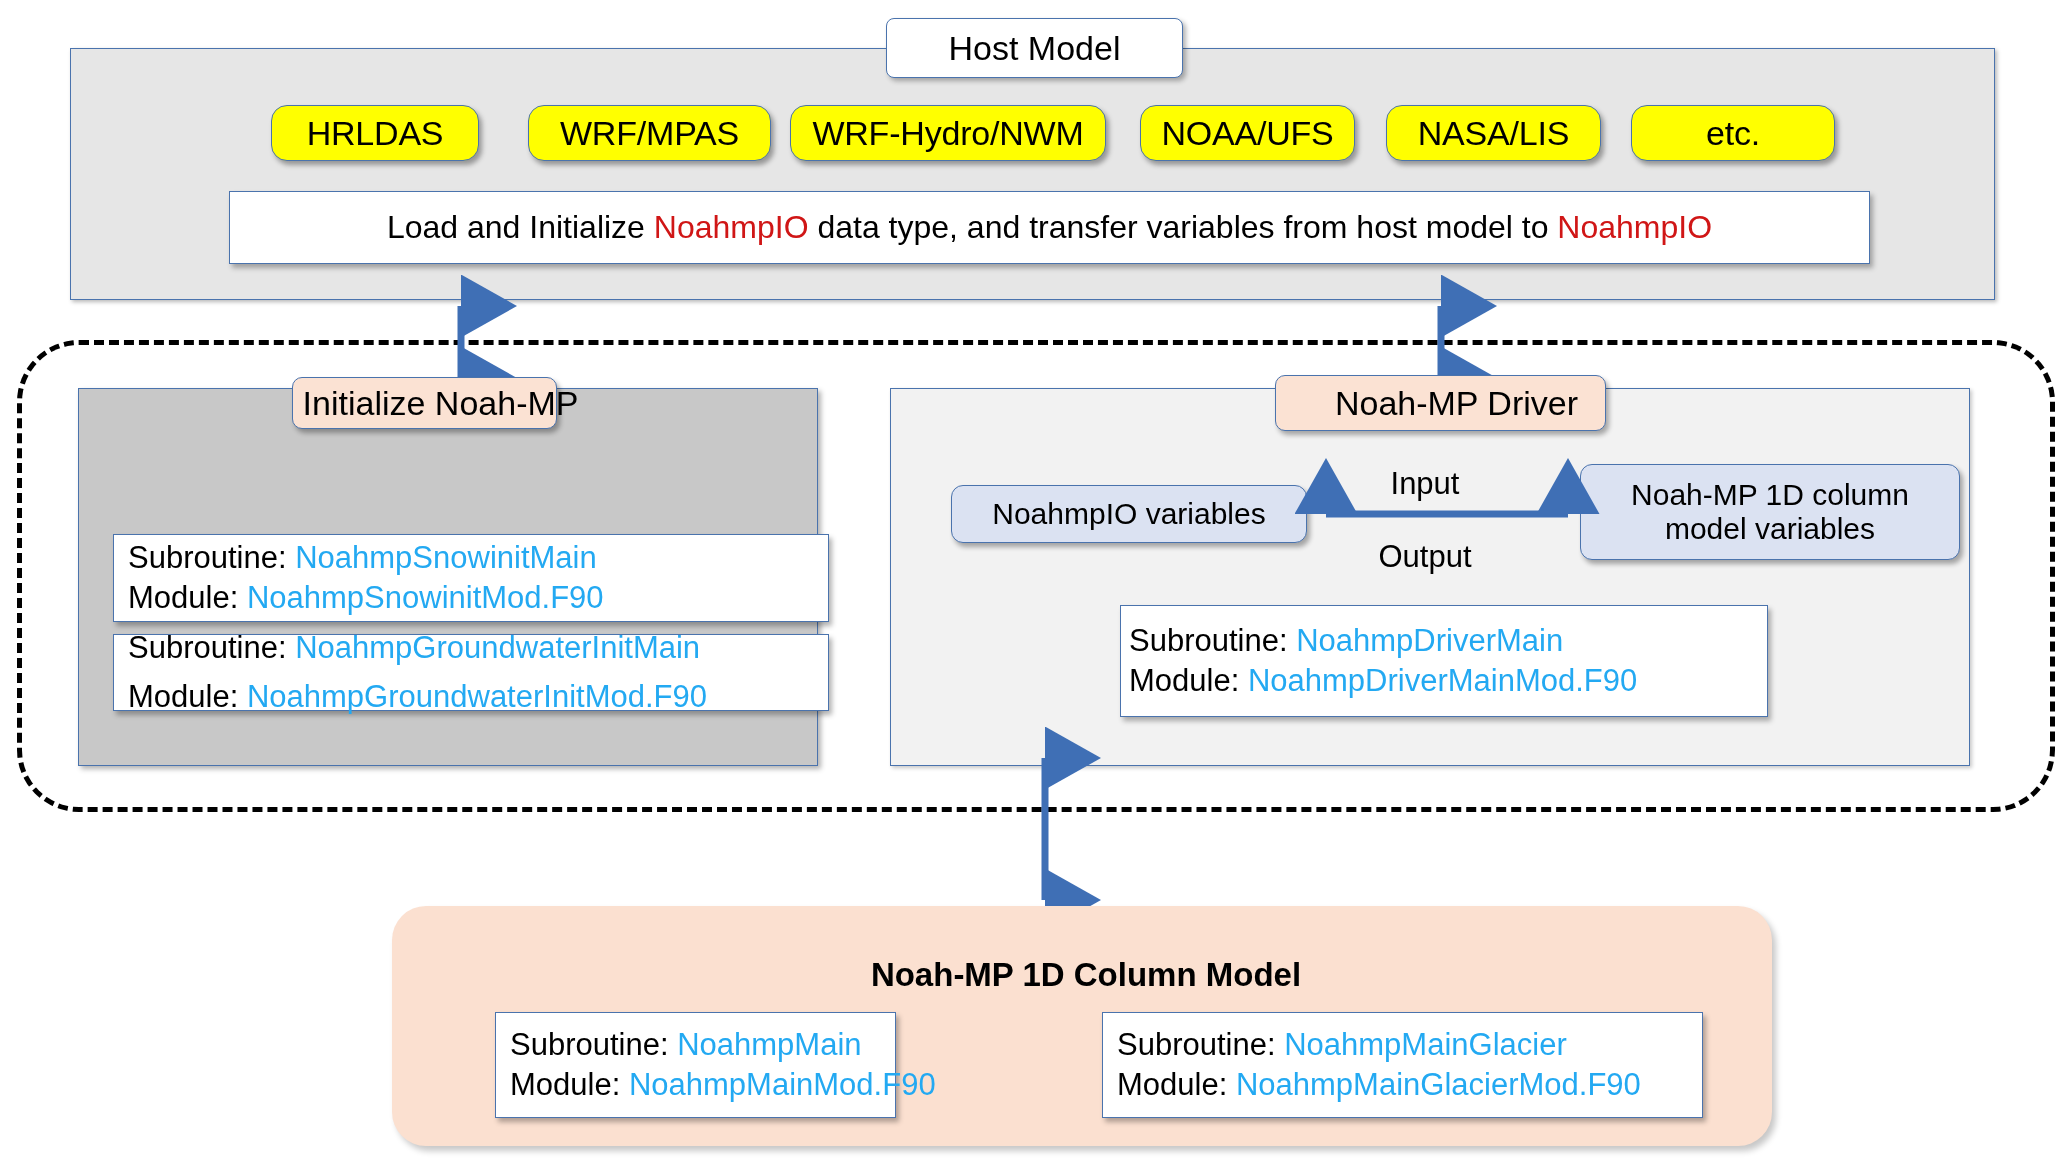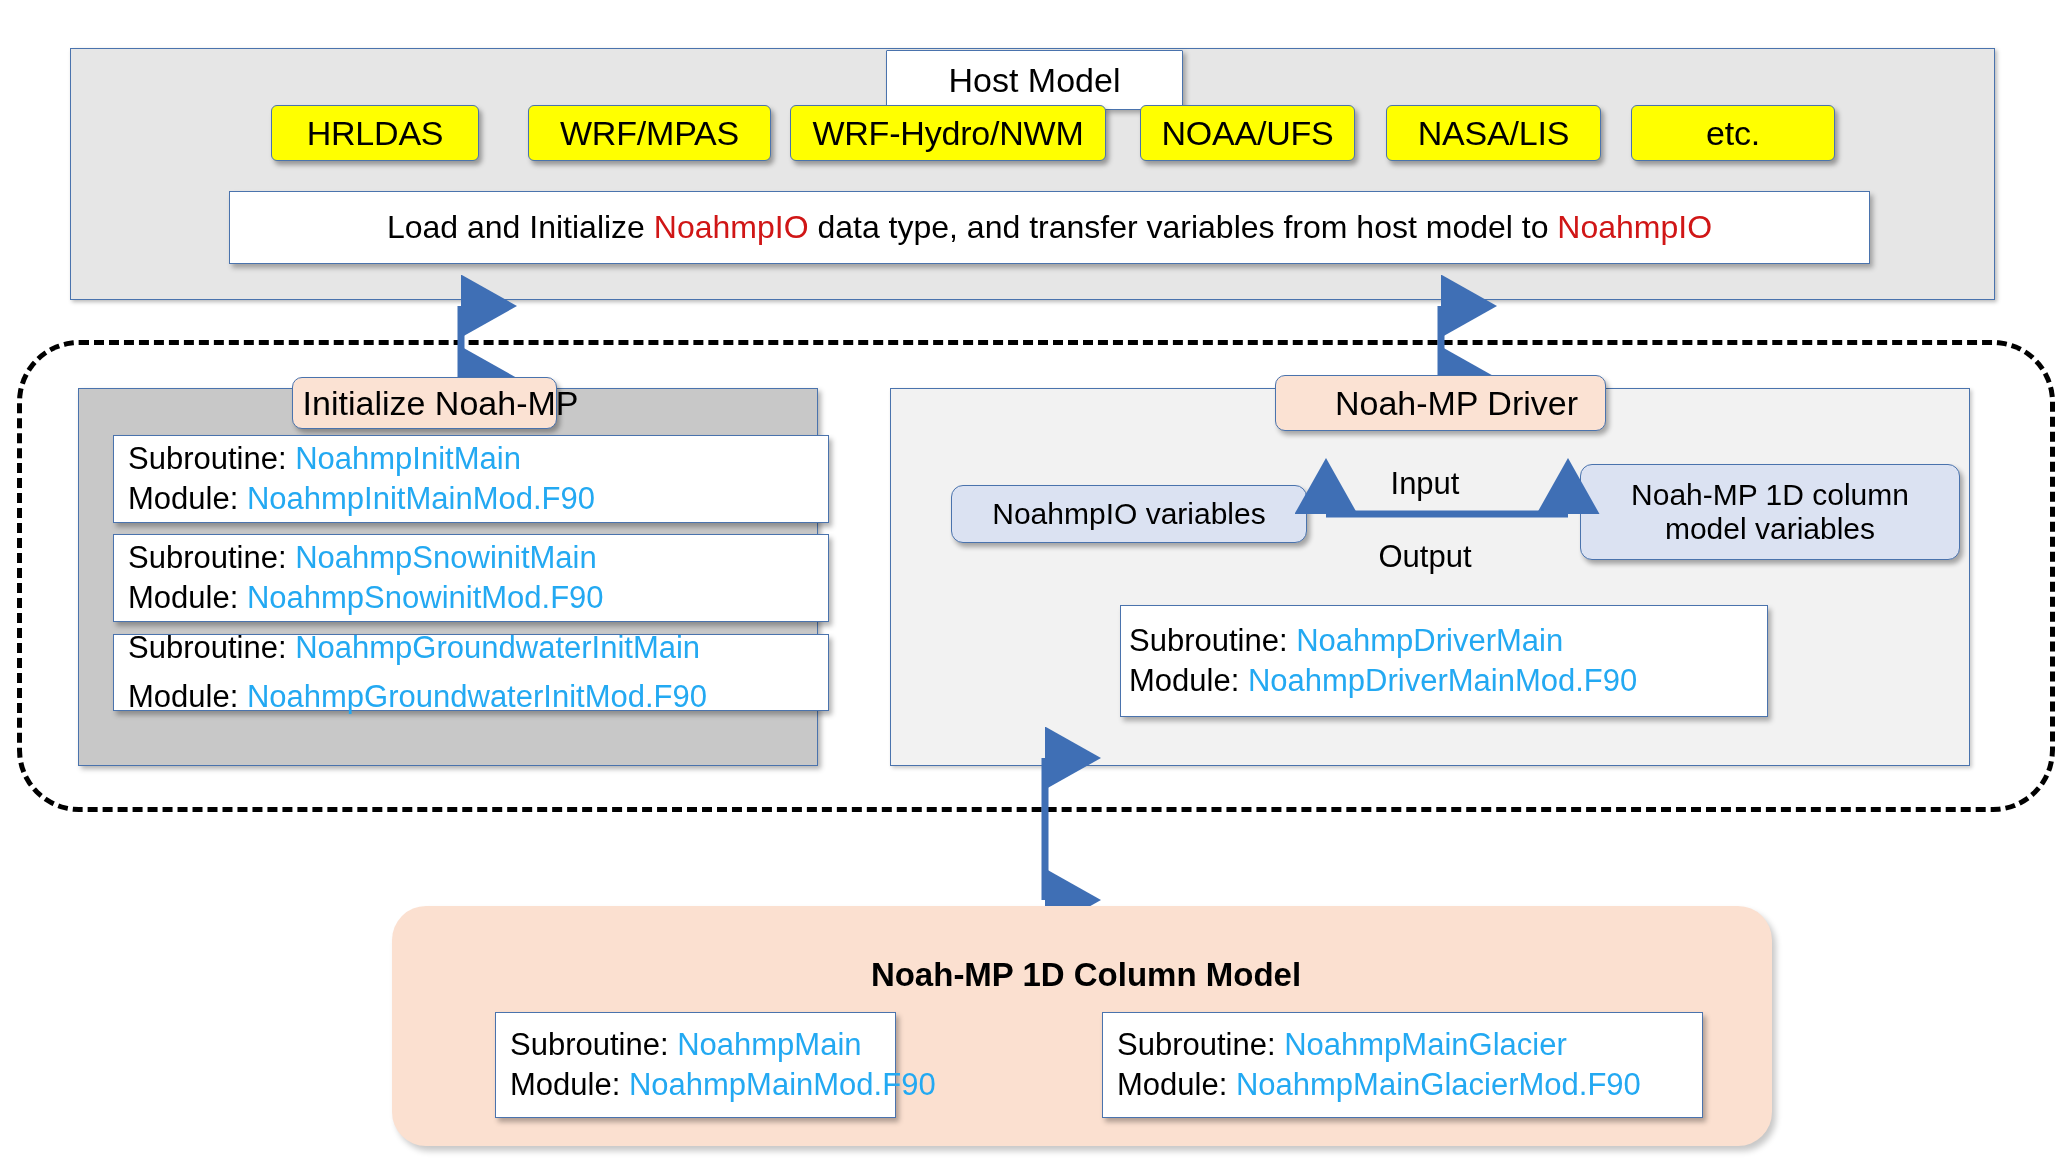--- a/index.html
+++ b/index.html
@@ -35,42 +35,41 @@
   }
   .panel-light {
     background: #f2f2f2;
     border: 1.5px solid #4a73ad;
     box-shadow: 2px 2px 4px rgba(0,0,0,0.22);
   }
 
   .tab-white {
     background: #ffffff;
     border: 1.8px solid #4a73ad;
-    border-radius: 1px;
+    border-radius: 8px;
     box-shadow: 3px 3px 5px rgba(0,0,0,0.30);
     display: flex;
     align-items: center;
     justify-content: center;
-    margin-top: 32px;
   }
   .tab-peach {
     background: #fbe2d3;
     border: 1.5px solid #4a73ad;
     border-radius: 10px;
     box-shadow: 3px 4px 5px rgba(0,0,0,0.32);
     display: flex;
     align-items: center;
     justify-content: center;
     padding-left: 32px;
   }
 
   .chip-yellow {
     background: #ffff00;
     border: 1.5px solid #4a73ad;
-    border-radius: 6px;
+    border-radius: 16px;
     box-shadow: 3px 4px 5px rgba(0,0,0,0.35);
     display: flex;
     align-items: center;
     justify-content: center;
     font-size: 34px;
     letter-spacing: -0.2px;
     white-space: nowrap;
   }
 
   .chip-blue {
@@ -204,30 +203,20 @@
     </defs>
     <line x1="23" y1="10" x2="23" y2="82" stroke="#3f6fb5" stroke-width="7" marker-start="url(#ah-up-2)" marker-end="url(#ah-dn-2)"></line>
   </svg>
 
   <div class="abs panel-gray-dark" style="left:78px; top:388px; width:740px; height:378px;"></div>
 
   <div class="abs tab-peach txt-center" style="left:292px; top:377px; width:265px; height:52px;">
     <span class="title-tab-text">Initialize Noah-MP</span>
   </div>
 
-  <div class="abs box-white code-box" style="left:113px; top:435px; width:716px; height:88px;">
-    <div class="code-line">
-      <span class="lbl">Subroutine:</span>
-      <span class="val">NoahmpInitMain</span>
-    </div>
-    <div class="code-line">
-      <span class="lbl">Module:</span>
-      <span class="val">NoahmpInitMainMod.F90</span>
-    </div>
-  </div>
 
   <div class="abs box-white code-box" style="left:113px; top:534px; width:716px; height:88px;">
     <div class="code-line">
       <span class="lbl">Subroutine:</span>
       <span class="val">NoahmpSnowinitMain</span>
     </div>
     <div class="code-line">
       <span class="lbl">Module:</span>
       <span class="val">NoahmpSnowinitMod.F90</span>
     </div>

